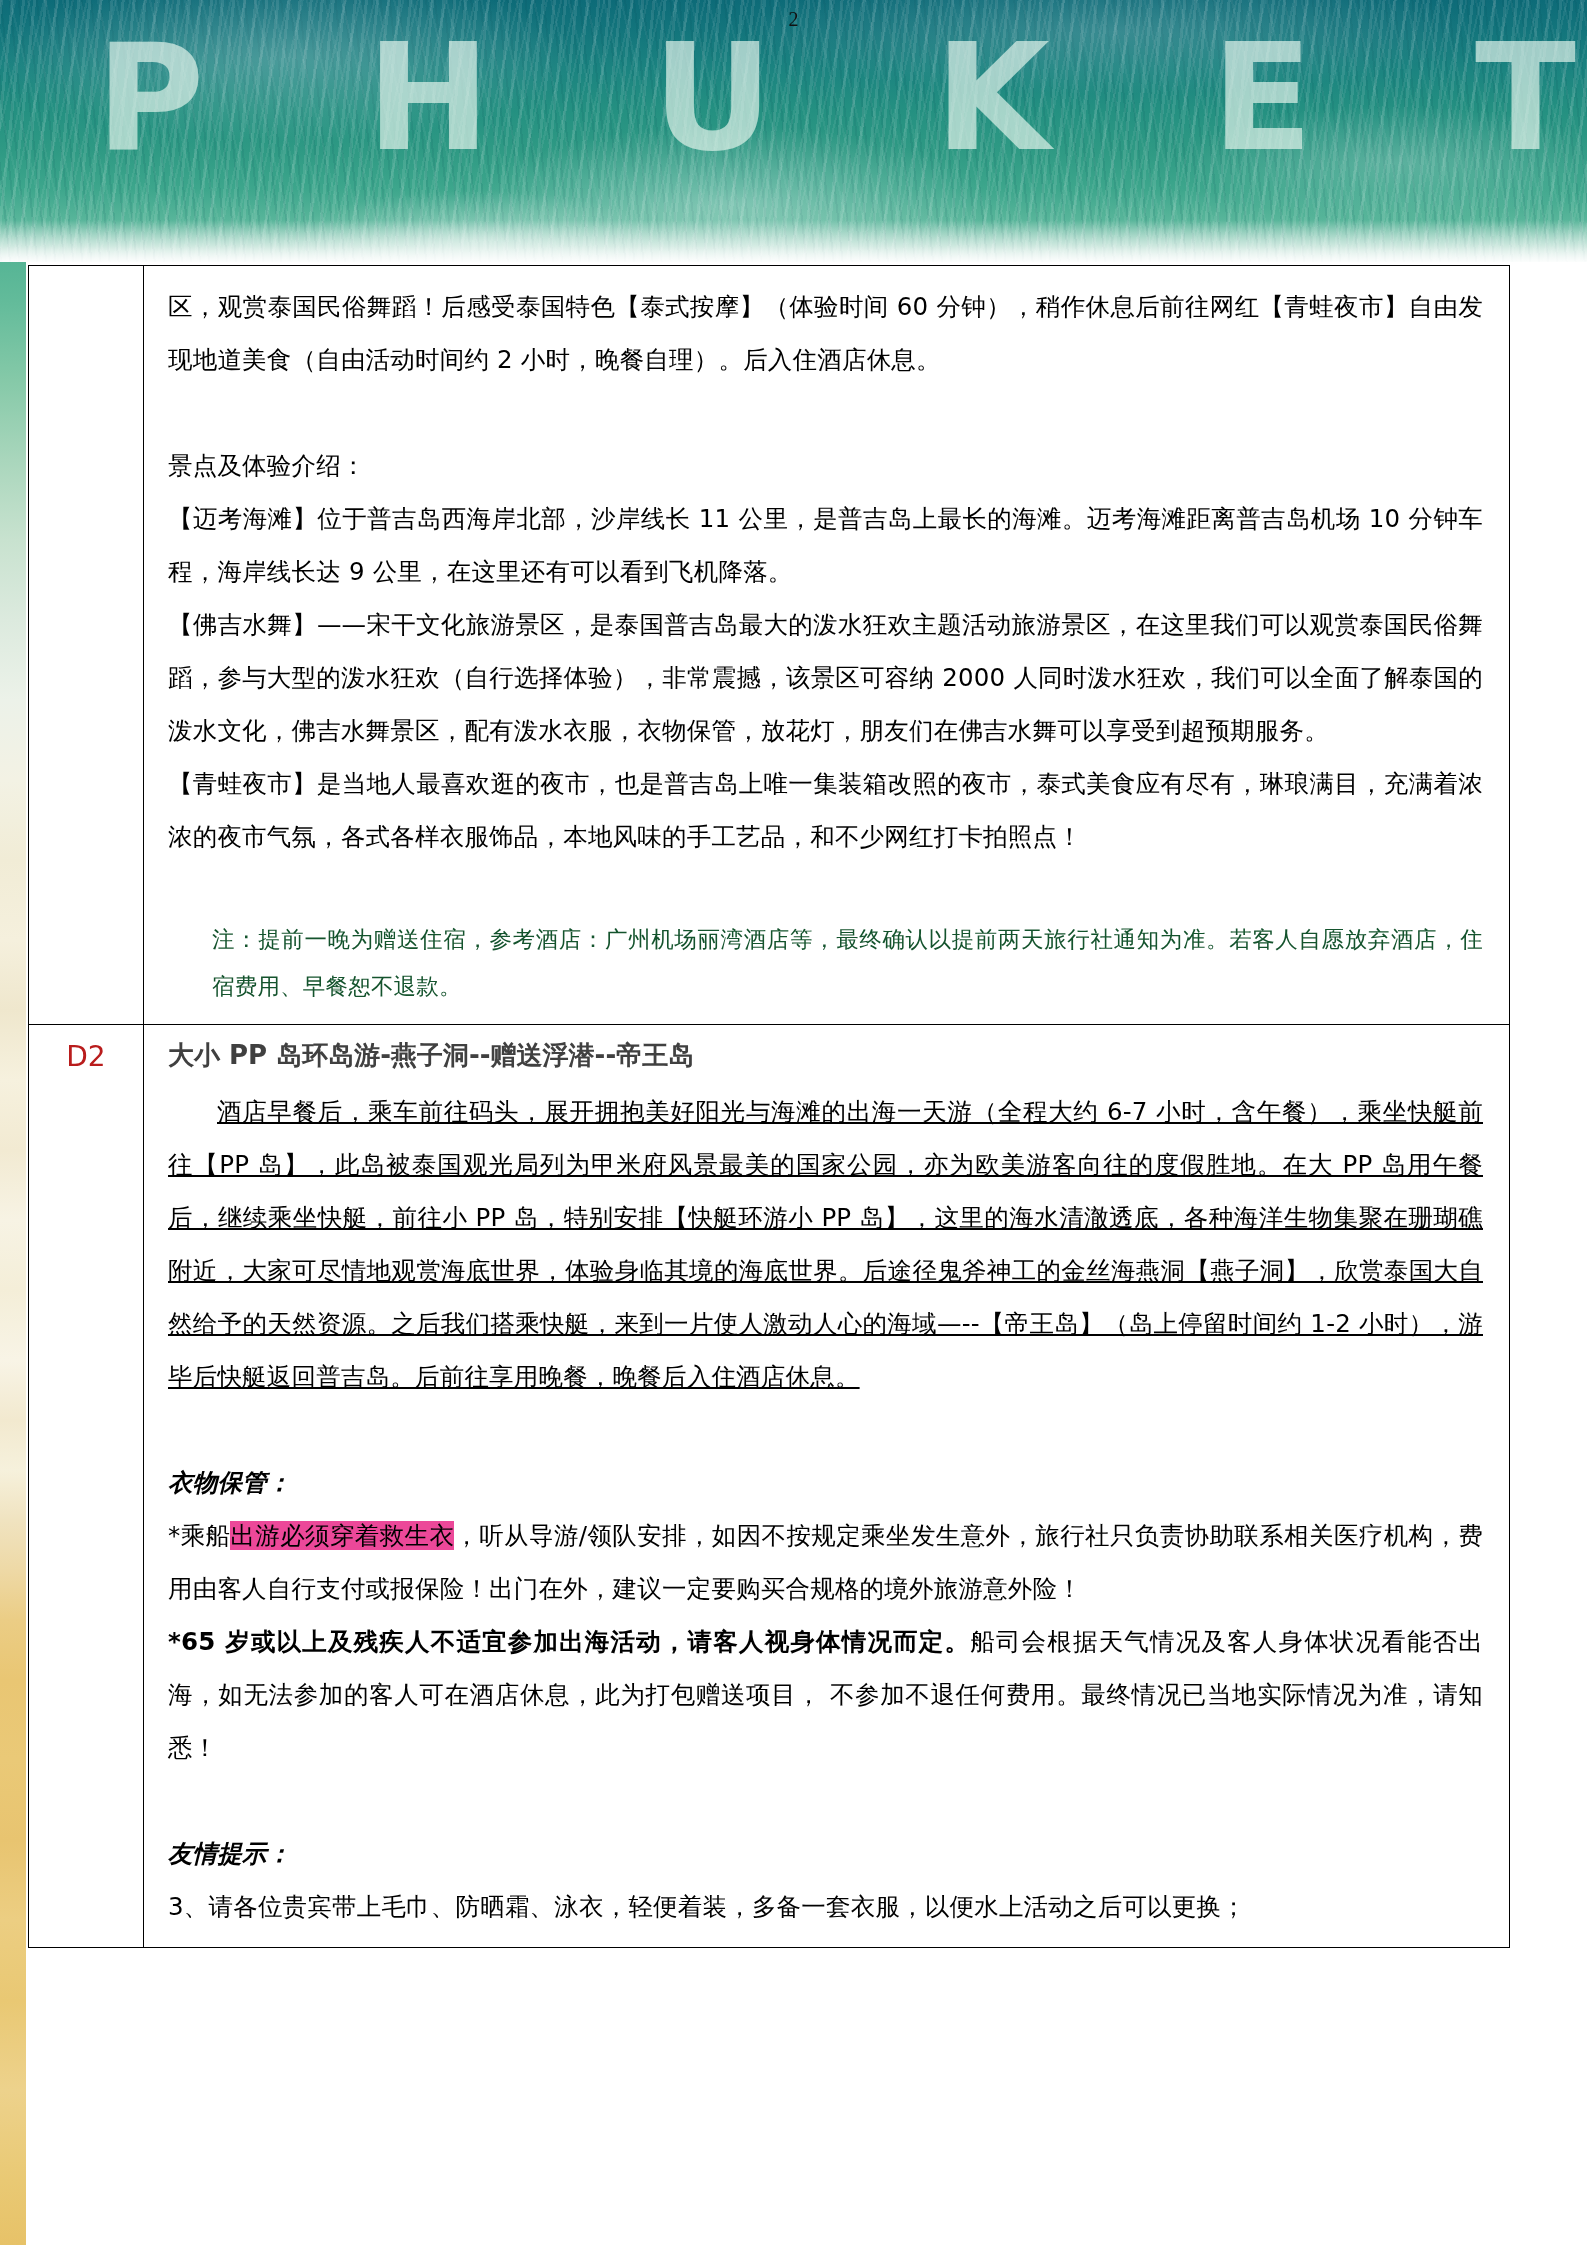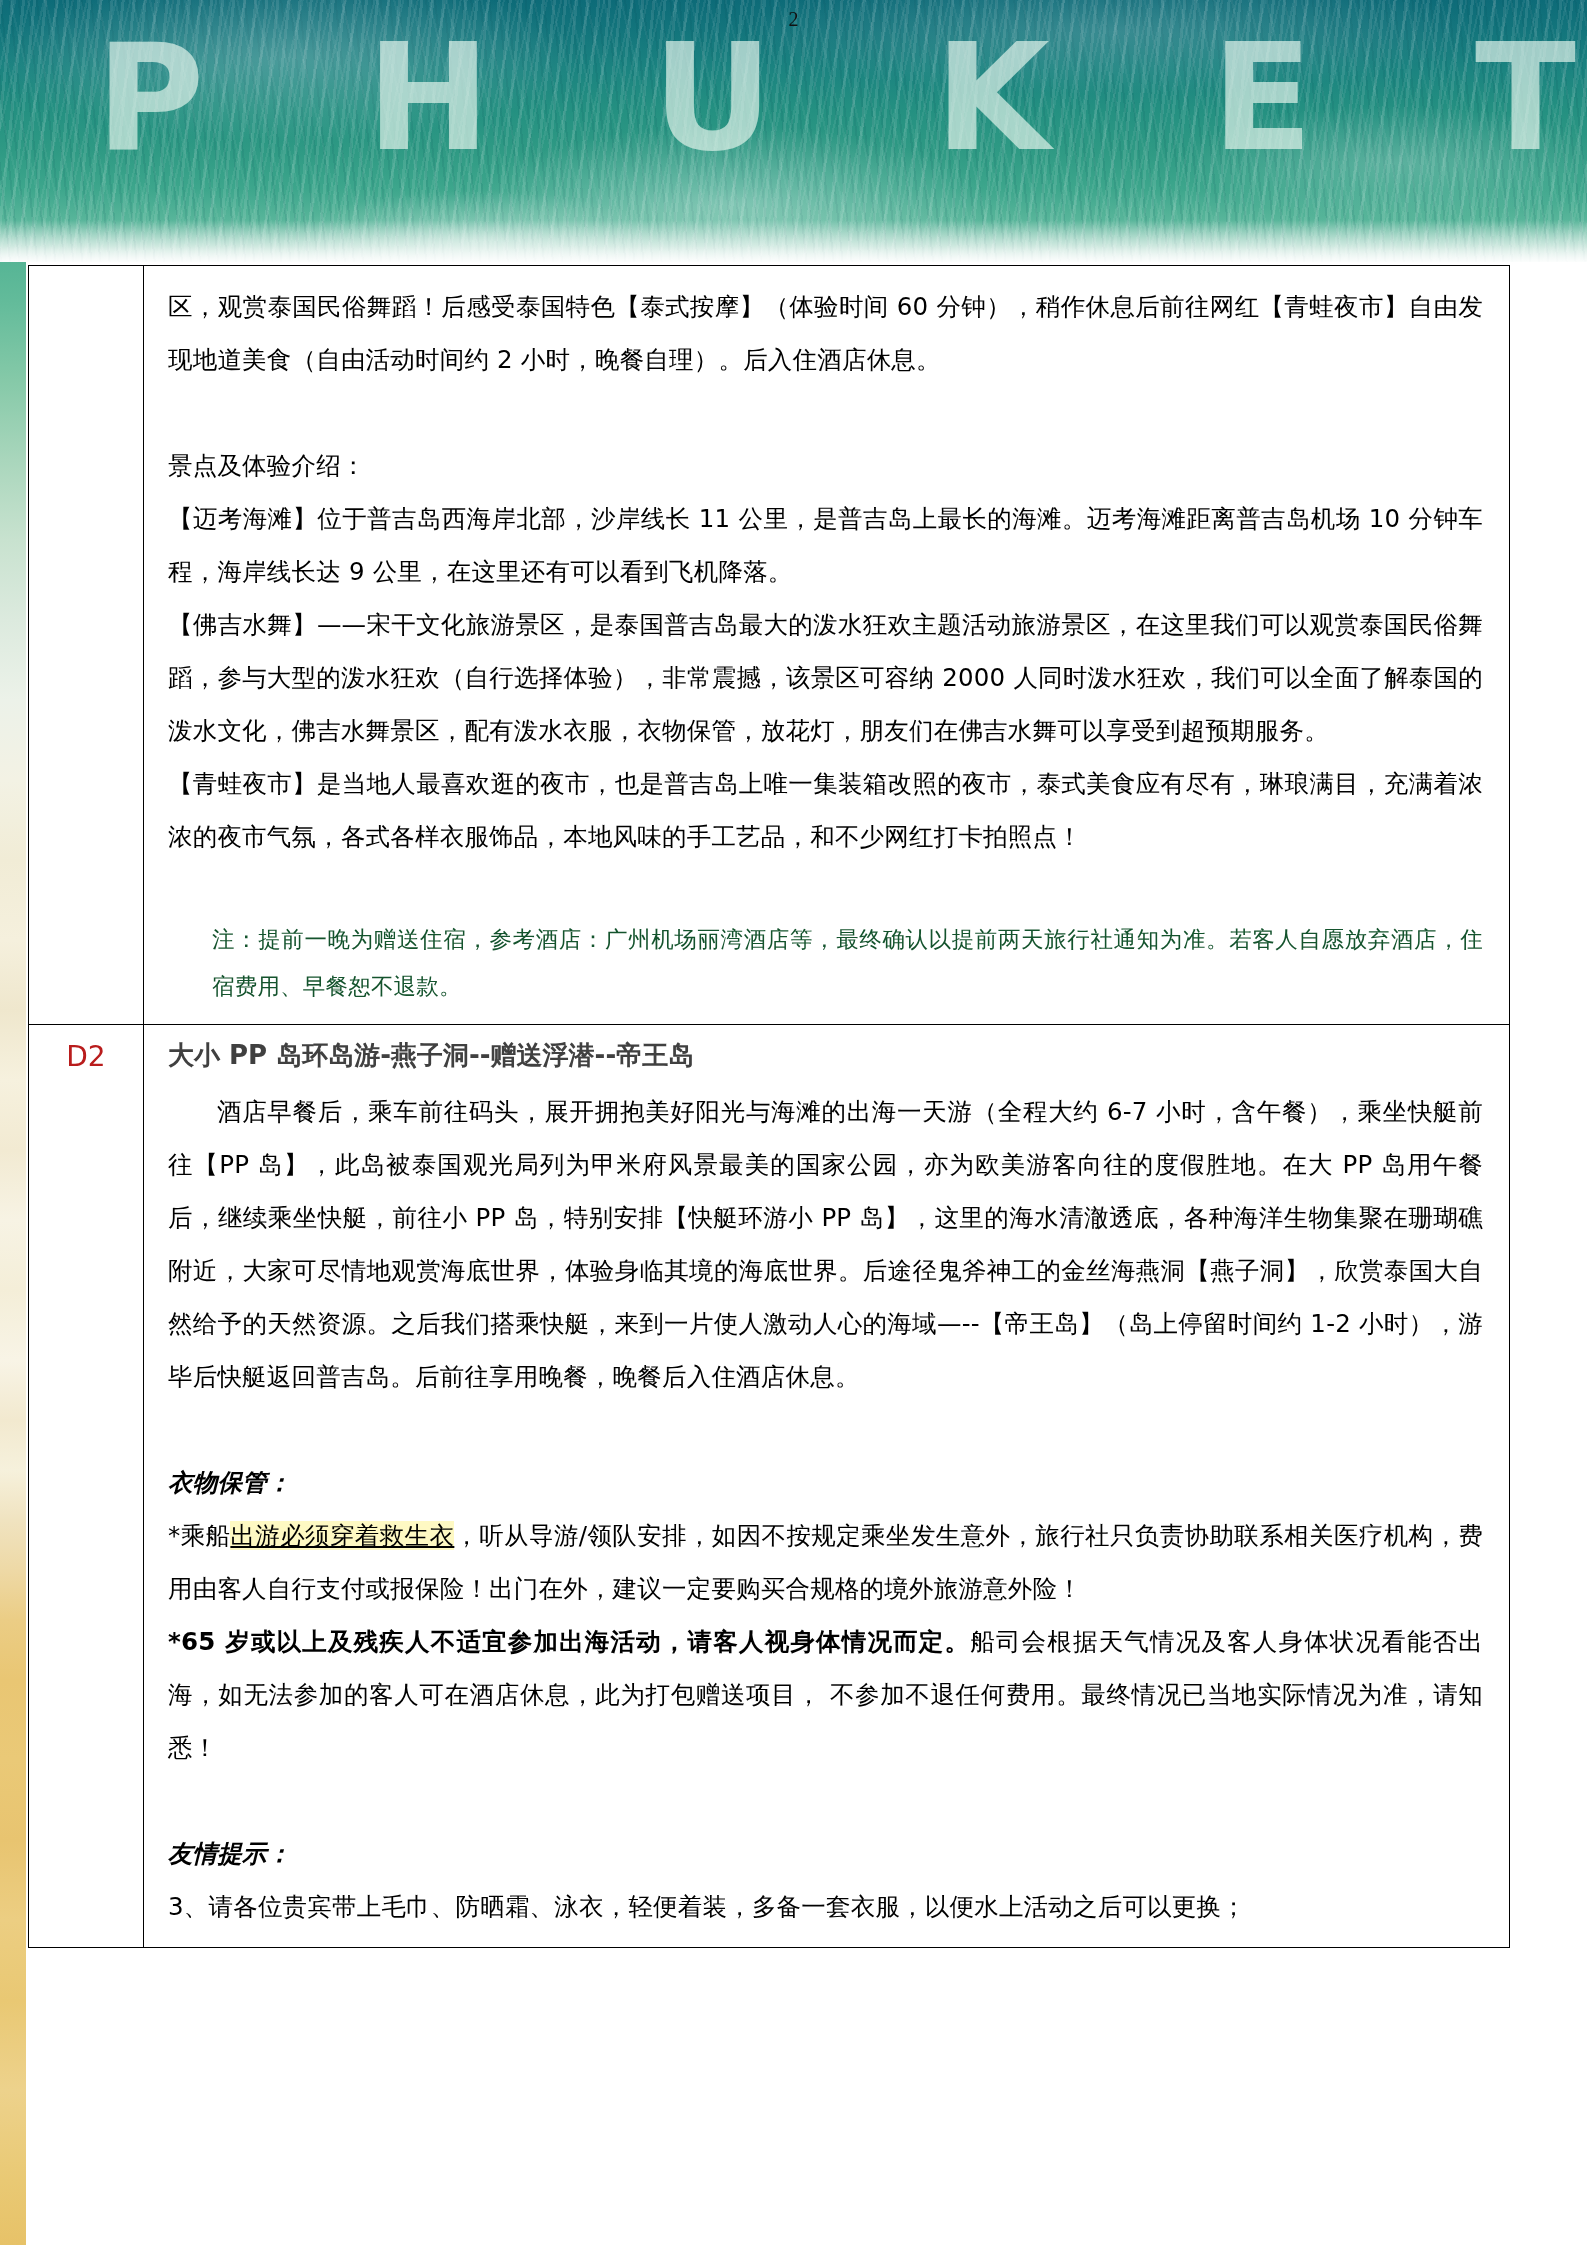--- a/index.html
+++ b/index.html
@@ -124,26 +124,26 @@
   .p{
     font-family:"DejaVu Sans","Liberation Sans",sans-serif;
     font-size:24.5px;
     line-height:53px;
     color:#000;
     text-align:justify;
     text-justify:inter-ideograph;
     margin:0;
     letter-spacing:.2px;
   }
-  .p.indent{text-indent:2em;}
+  .p.indent{text-indent:2em;text-decoration:underline;}
   .blank{height:53px;}
   .red{color:#14532d;font-size:22.5px;line-height:47px;margin-left:44px;}
   .bold{font-weight:700;}
   .bolditalic{font-weight:700;font-style:italic;}
-  .hl{background:#fef9c3;text-decoration:underline;}
+  .hl{background:#ec4899;}
   .daylabel{
     font-family:"DejaVu Sans","Liberation Sans",sans-serif;
     font-size:28px;color:#b91c1c;padding-top:14px;display:block;
   }
   .title{
     font-family:"DejaVu Sans","Liberation Sans",sans-serif;
     font-size:26px;font-weight:700;color:#404040;
     padding:10px 24px 10px 24px;line-height:40px;
   }
   .mealrow{

